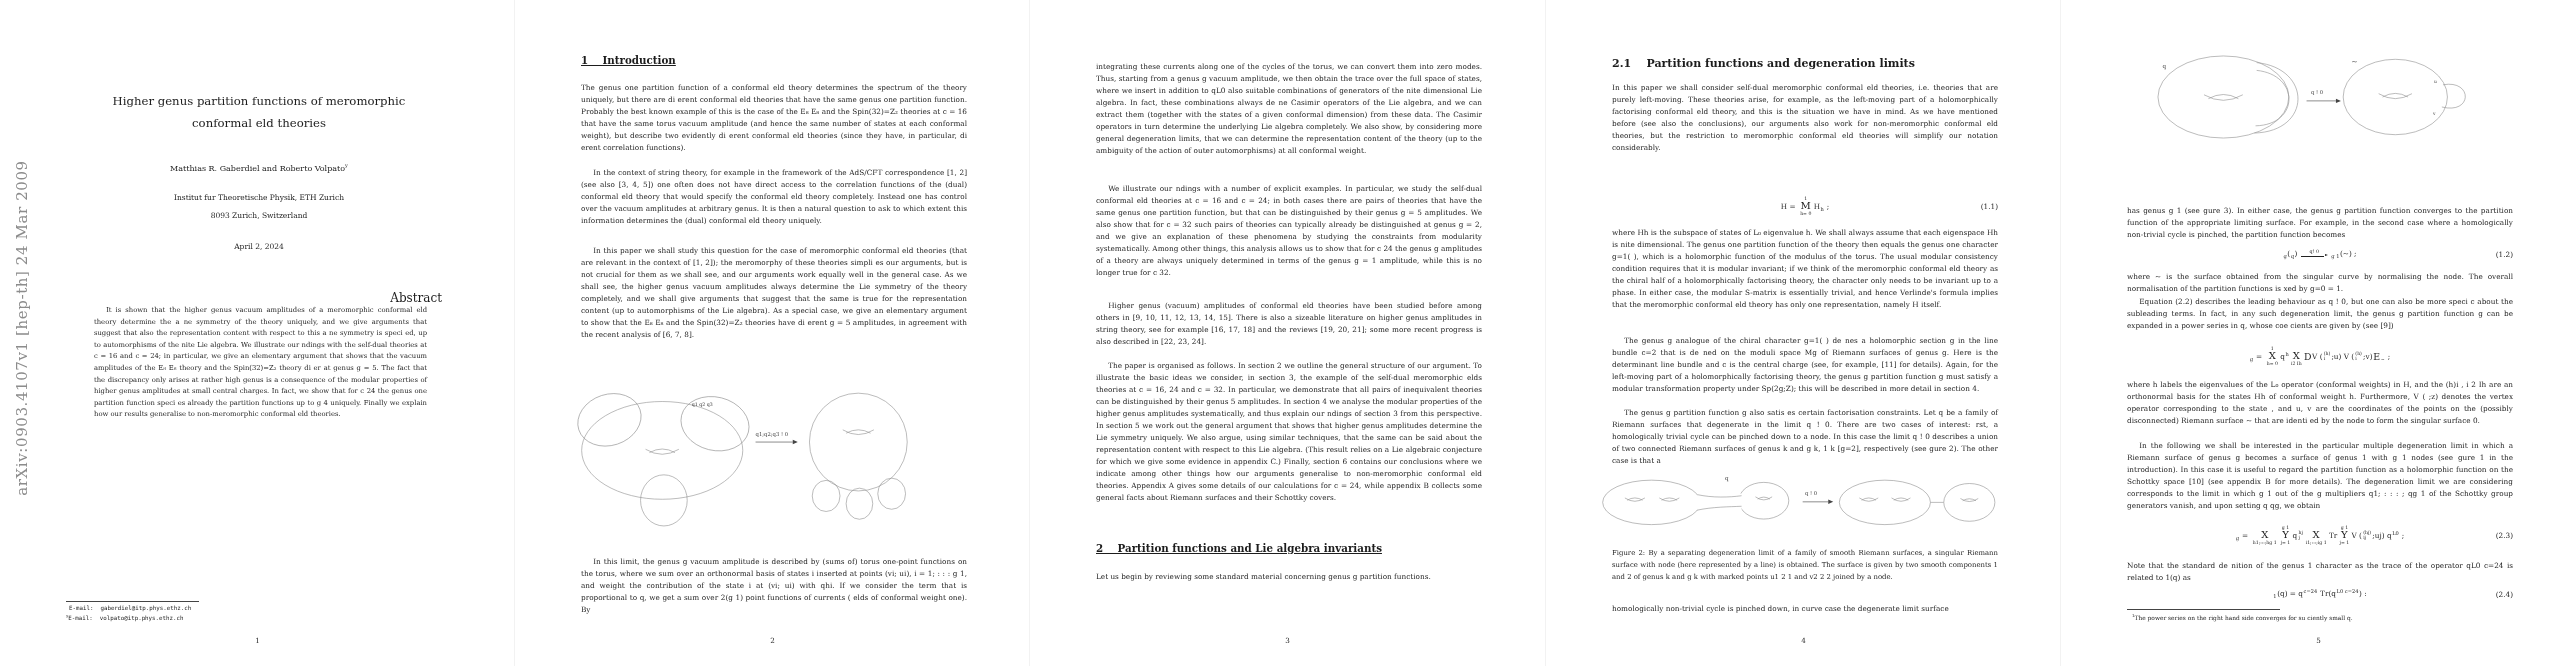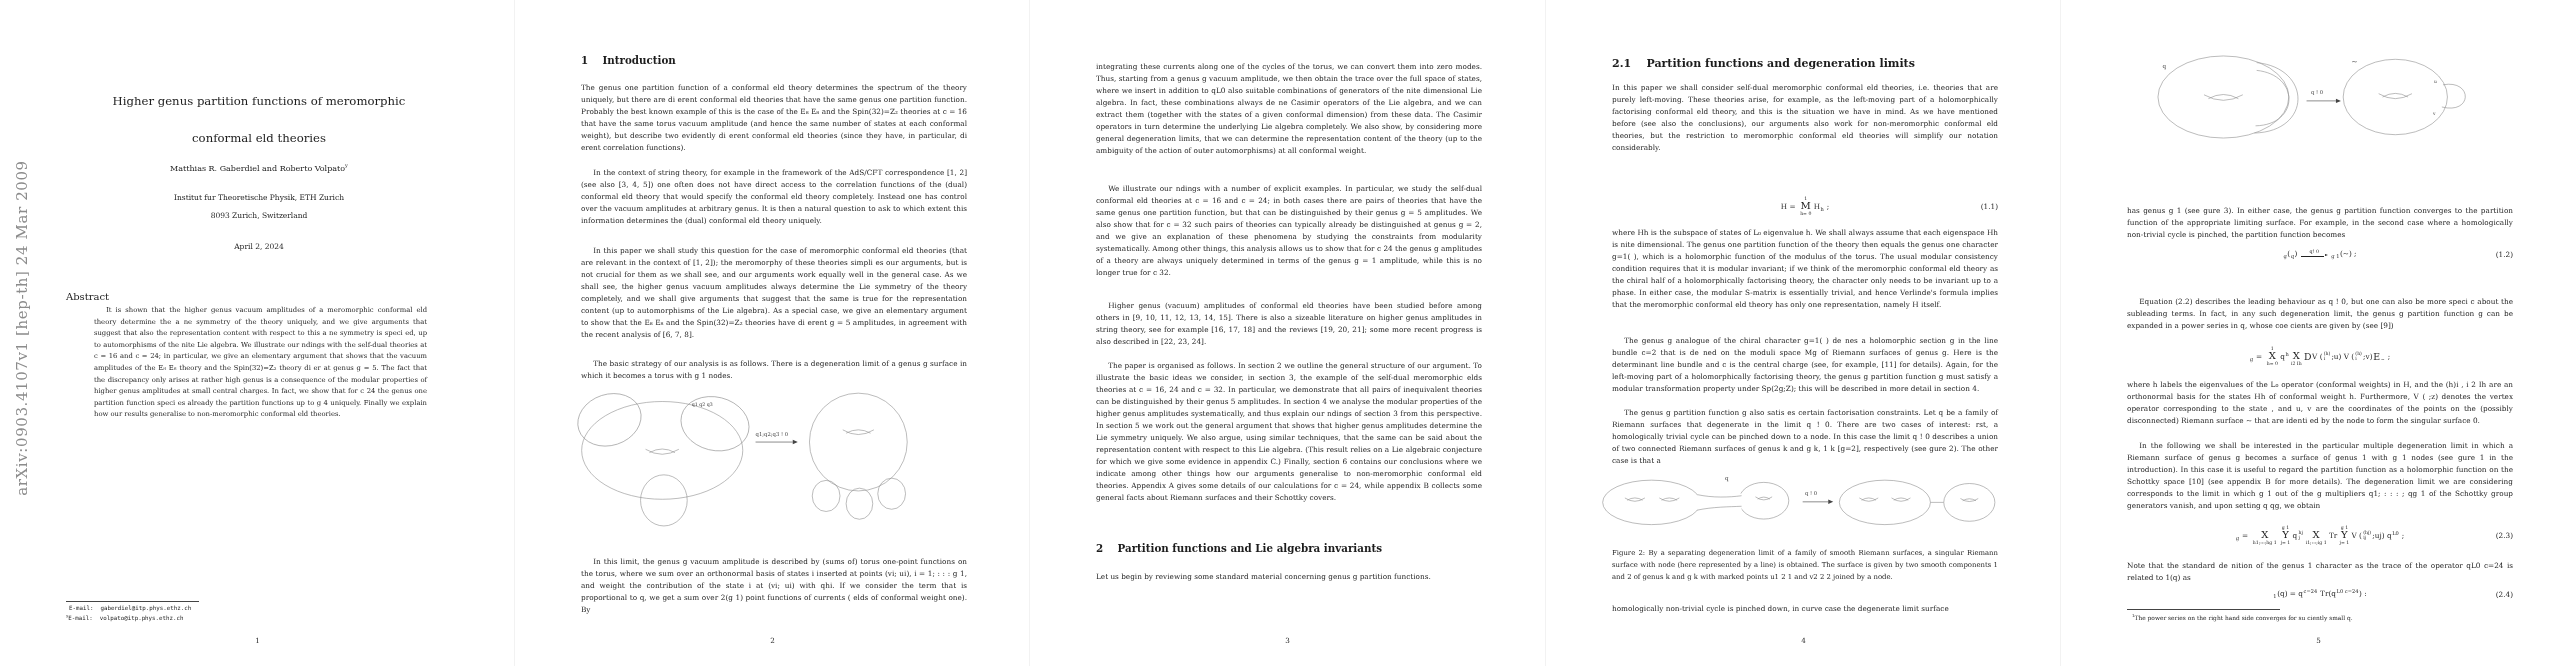--- a/index.html
+++ b/index.html
@@ -4,26 +4,26 @@
 <style>
   html,body{margin:0;padding:0;background:#fff;}
   #canvas{position:relative;width:2576px;height:667px;background:#fff;overflow:hidden;
           font-family:"DejaVu Serif",serif;color:#1d1d1d;}
   .page{position:absolute;top:0;width:515px;height:667px;background:#fff;}
   .page.bd{box-shadow:-0.6px 0 0 #e9e9e9;}
   .col{position:absolute;left:66px;width:386px;}
   .bt{font-size:7.3px;line-height:12px;text-align:justify;}
   .ind{text-indent:12.2px;}
   .cap{font-size:6.9px;line-height:12px;text-align:justify;}
-  .h1{position:absolute;left:66px;font-size:10.3px;font-weight:bold;white-space:pre;}
+  .h1{position:absolute;left:66px;font-size:10.3px;font-weight:bold;white-space:pre;text-decoration:underline;}
   .h2{position:absolute;left:66px;font-size:11px;font-weight:bold;white-space:pre;}
   .title{position:absolute;left:66px;width:386px;text-align:center;font-size:11.7px;line-height:16.7px;}
   .auth{position:absolute;left:66px;width:386px;text-align:center;font-size:8px;}
   .affil{position:absolute;left:66px;width:386px;text-align:center;font-size:7.5px;}
-  .absT{position:absolute;left:66px;width:386px;text-align:left;font-size:10px;}
+  .absT{position:absolute;left:56px;width:386px;text-align:right;font-size:12px;}
   .abs{position:absolute;left:94px;width:333px;font-size:6.8px;line-height:11.6px;text-align:justify;text-indent:12.2px;}
   .pgnum{position:absolute;left:0;width:100%;text-align:center;font-size:7.2px;}
   .mono{font-family:"DejaVu Sans Mono",monospace;font-size:5.8px;white-space:pre;line-height:7.8px;}
   .fnrule{position:absolute;height:0.6px;background:#444;}
   .stamp{position:absolute;left:22px;top:328px;transform:translate(-50%,-50%) rotate(-90deg);
          white-space:nowrap;color:#8c8c8c;font-size:15px;letter-spacing:0.6px;}
   .fig{position:absolute;}
   .fig text{font-family:"DejaVu Serif",serif;fill:#3a3a3a;}
   
   .eq{position:absolute;left:66px;width:386px;text-align:center;font-size:7.3px;}
@@ -45,39 +45,38 @@
   .sp{white-space:pre;}
 </style>
 </head>
 <body>
 
 <div id="canvas">
 
   <div class="page" id="pg1" style="left:0">
     <div class="stamp">arXiv:0903.4107v1  [hep-th]  24 Mar 2009</div>
     <div class="title" style="top:93px">Higher genus partition functions of meromorphic</div>
-    <div class="title" style="top:130px">conformal eld theories</div>
+    <div class="title" style="top:115px">conformal eld theories</div>
     <div class="auth" style="top:162px"><span>Matthias R. Gaberdiel and Roberto Volpato</span><sup style="font-size:5px">y</sup></div>
     <div class="affil" style="top:193px">Institut fur Theoretische Physik, ETH Zurich</div>
     <div class="affil" style="top:211px">8093 Zurich, Switzerland</div>
     <div class="affil" style="top:242px">April 2, 2024</div>
     <div class="absT" style="top:291px">Abstract</div>
     <div class="abs" style="top:305px">It is shown that the higher genus vacuum amplitudes of a meromorphic conformal eld theory determine the a ne symmetry of the theory uniquely, and we give arguments that suggest that also the representation content with respect to this a ne symmetry is speci ed, up to automorphisms of the nite Lie algebra. We illustrate our ndings with the self-dual theories at c = 16 and c = 24; in particular, we give an elementary argument that shows that the vacuum amplitudes of the E₈  E₈ theory and the Spin(32)=Z₂ theory di er at genus g = 5. The fact that the discrepancy only arises at rather high genus is a consequence of the modular properties of higher genus amplitudes at small central charges. In fact, we show that for c  24 the genus one partition function speci es already the partition functions up to g  4 uniquely. Finally we explain how our results generalise to non-meromorphic conformal eld theories.</div>
     <div class="fnrule" style="left:66px;top:601px;width:133px"></div>
     <div class="mono" style="position:absolute;left:69px;top:605px">E-mail:  gaberdiel@itp.phys.ethz.ch</div>
     <div class="mono" style="position:absolute;left:66px;top:612px"><sup style="font-size:3.9px">y</sup><span>E-mail:  volpato@itp.phys.ethz.ch</span></div>
     <div class="pgnum" style="top:636px">1</div>
   </div>
 
   <div class="page bd" id="pg2" style="left:515px">
     <div class="h1" style="top:54px">1    Introduction</div>
     <div class="col bt" style="top:82px">The genus one partition function of a conformal eld theory determines the spectrum of the theory uniquely, but there are di erent conformal eld theories that have the same genus one partition function. Probably the best known example of this is the case of the E₈  E₈ and the Spin(32)=Z₂ theories at c = 16 that have the same torus vacuum amplitude (and hence the same number of states at each conformal weight), but describe two evidently di erent conformal eld theories (since they have, in particular, di erent correlation functions).</div>
     <div class="col bt ind" style="top:167px">In the context of string theory, for example in the framework of the AdS/CFT correspondence [1, 2] (see also [3, 4, 5]) one often does not have direct access to the correlation functions of the (dual) conformal eld theory that would specify the conformal eld theory completely. Instead one has control over the vacuum amplitudes at arbitrary genus. It is then a natural question to ask to which extent this information determines the (dual) conformal eld theory uniquely.</div>
     <div class="col bt ind" style="top:245px">In this paper we shall study this question for the case of meromorphic conformal eld theories (that are relevant in the context of [1, 2]); the meromorphy of these theories simpli es our arguments, but is not crucial for them as we shall see, and our arguments work equally well in the general case. As we shall see, the higher genus vacuum amplitudes always determine the Lie symmetry of the theory completely, and we shall give arguments that suggest that the same is true for the representation content (up to automorphisms of the Lie algebra). As a special case, we give an elementary argument to show that the E₈  E₈ and the Spin(32)=Z₂ theories have di erent g = 5 amplitudes, in agreement with the recent analysis of [6, 7, 8].</div>
-    <div class="col bt ind" style="top:358px">The basic strategy of our analysis is as follows. There is a degeneration limit of a genus g surface in which it becomes a torus with g 1 nodes.</div>
 
     <svg class="fig" style="left:0;top:389px" width="515" height="145" viewBox="0 0 927 260" fill="none" stroke="#909090" stroke-width="1.1">
       <ellipse cx="265" cy="110" rx="145" ry="88" fill="#fff"></ellipse>
       <ellipse cx="170" cy="55" rx="58" ry="46" transform="rotate(-18 170 55)"></ellipse>
       <ellipse cx="360" cy="62" rx="62" ry="48" transform="rotate(14 360 62)"></ellipse>
       <ellipse cx="268" cy="200" rx="42" ry="46"></ellipse>
       <path d="M 235,108 q 30,18 60,0"></path>
       <path d="M 242,114 q 23,-13 46,0"></path>
       <text x="318" y="30" font-size="8.5" stroke="none">q1 q2 q3</text>
       <text x="433" y="84" font-size="9.5" stroke="none">q1;q2;q3 ! 0</text>
@@ -192,20 +191,21 @@
         <span class="xarr">
           <span class="lab">q! 0</span>
           <span class="xsh"></span>
         </span>
         <span class="ssub">g 1</span>
         <span class="sp">(~) ;</span>
       </span>
       <span class="eqnum">(1.2)</span>
     </div>
 
+    <div class="col bt" style="top:271px">where ~ is the surface obtained from the singular curve by normalising the node. The overall normalisation of the partition functions is  xed by  g=0 = 1.</div>
     <div class="col bt ind" style="top:296px">Equation (2.2) describes the leading behaviour as q ! 0, but one can also be more speci c about the subleading terms. In fact, in any such degeneration limit, the genus g partition function  g can be expanded in a power series in q, whose coe cients are given by (see [9])</div>
 
     <div class="eq" style="top:346px">
       <span class="eqc">
         <span class="ssub">g</span>
         <span class="sp"> = </span>
         <span class="bigop">
           <span class="t">1</span>
           <span class="o">X</span>
           <span class="b">h= 0</span>

